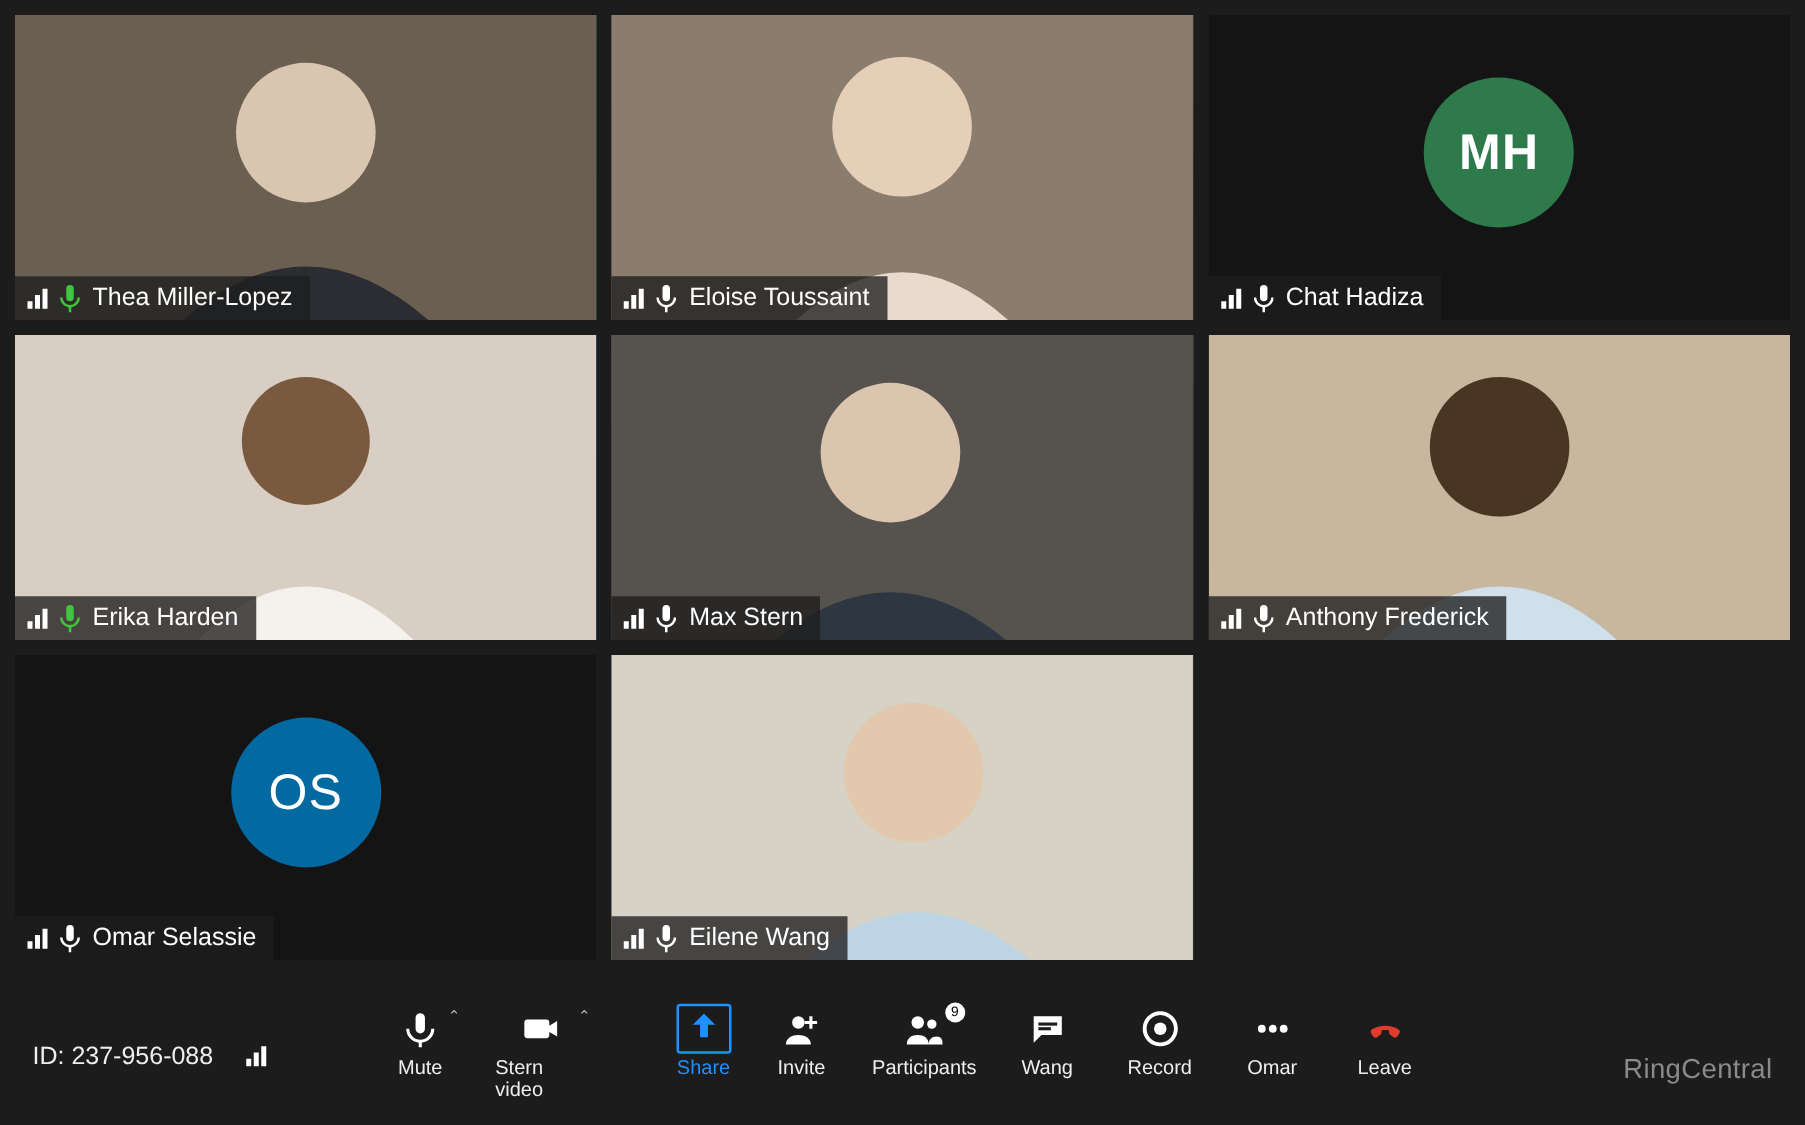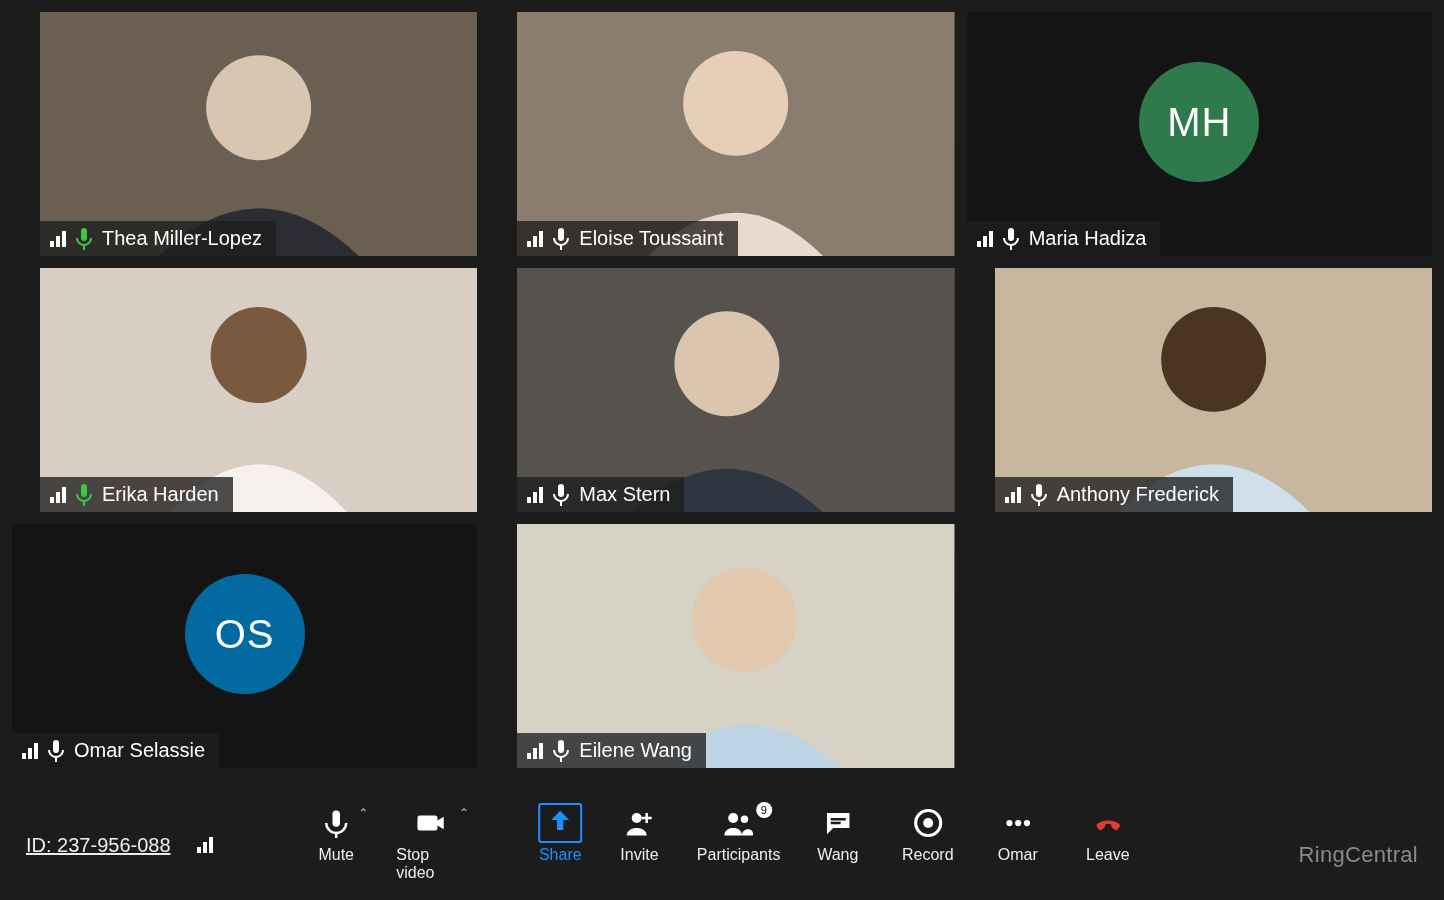--- a/index.html
+++ b/index.html
@@ -1,37 +1,37 @@
 <!DOCTYPE html>
 <html><head>
 <meta charset="utf-8">
 <style>
   * { box-sizing: border-box; margin: 0; padding: 0; }
   html, body { width: 1444px; height: 900px; background: #1c1c1c; font-family: "Helvetica Neue", Arial, sans-serif; overflow: hidden; color: #fff; }
   .grid { display: grid; grid-template-columns: repeat(3, 1fr); grid-template-rows: repeat(3, 1fr); gap: 12px; padding: 12px; height: 780px; }
   .tile { position: relative; background: #141414; overflow: hidden; }
-  .tile.video-on { background: linear-gradient(135deg,#5a5148,#3a342e); margin-left: 28px; }
+  .tile.video-on { background: linear-gradient(135deg,#5a5148,#3a342e); }
   .tile.border-green { outline: 2px solid #43c743; outline-offset: -2px; }
   .tile.border-blue  { outline: 3px solid #1e90d6; outline-offset: -3px; }
   .avatar { position: absolute; top: 50%; left: 50%; transform: translate(-50%,-60%); width: 120px; height: 120px; border-radius: 50%; display: flex; align-items: center; justify-content: center; font-size: 40px; font-weight: 400; letter-spacing: 1px; color: #fff; }
-  .avatar.green  { background: #2f7a4b; }
+  .avatar.green  { background: #2f7a4b; font-weight: bold; }
   .avatar.blue   { background: #128bd4; }
   .avatar.orange { background: #0369a1; }
   .video-placeholder { position:absolute; inset:0; display:flex; align-items:center; justify-content:center; }
   .video-placeholder svg { width:100%; height:100%; }
   .name-badge { position: absolute; left: 0; bottom: 0; display: flex; align-items: center; gap: 10px; padding: 6px 14px 6px 10px; background: rgba(30,30,30,0.78); font-size: 20px; font-weight: 400; }
   .name-badge .bars, .footer .bars { display: inline-flex; align-items: flex-end; gap: 2px; height: 16px; }
   .bars span { width: 4px; background: #fff; display:inline-block; }
   .bars span:nth-child(1){height:6px;} .bars span:nth-child(2){height:11px;} .bars span:nth-child(3){height:16px;}
   .mic-icon { display:inline-flex; }
   .mic-icon svg { width:16px; height:22px; }
   .mic-white path{ fill:#fff; } .mic-green path{ fill:#3fc63f; }
 
   .footer { position:absolute; left:0; right:0; bottom:0; height:110px; display:flex; align-items:center; padding:0 26px; }
-  .footer-left { display:flex; align-items:center; gap:26px; font-size:20px; color:#eee;text-decoration:underline; }
+  .footer-left { display:flex; align-items:center; gap:26px; font-size:20px; color:#eee; }
   .footer-center { position:absolute; left:50%; transform:translateX(-50%); display:flex; align-items:flex-start; gap:30px; }
   .footer-right { margin-left:auto; font-size:22px; color:#8a8a8a; font-weight:400; letter-spacing:0.3px;margin-top:20px; }
   .ctrl { display:flex; flex-direction:column; align-items:center; gap:8px; color:#eee; font-size:16px; cursor:pointer; min-width:60px; position:relative; }
   .ctrl.active .icon-slot, .ctrl.active span { color:#1e90ff;margin-left:44px; }
   .icon-slot { height:30px; display:flex; align-items:center; justify-content:center; }
   .icon-slot svg { width:30px; height:30px; fill:#fff; }
   .ctrl.active .icon-slot svg { fill:#1e90ff; stroke:#1e90ff; }
   .caret { position:absolute; top:-2px; right:-2px; font-size:12px; color:#bbb; }
   .badge-count { position:absolute; top:-6px; right:6px; background:#fff; color:#000; font-size:11px; border-radius:50%; width:16px; height:16px; display:flex; align-items:center; justify-content:center; }
   .leave-icon svg path { fill:#e03c2e; }
@@ -97,21 +97,21 @@
       <span class="bars">
           <span></span>
           <span></span>
           <span></span>
         </span>
       <span class="mic-icon mic-white">
           <svg viewBox="0 0 16 22">
             <path d="M8 0a3 3 0 0 1 3 3v7a3 3 0 0 1-6 0V3a3 3 0 0 1 3-3zM2 10a6 6 0 0 0 12 0h2a8 8 0 0 1-7 7.9V22H7v-4.1A8 8 0 0 1 0 10z"></path>
           </svg>
         </span>
-      <span>Maria Hadiza</span>
+      <span>Chat Hadiza</span>
     </div>
   </div>
 
   <div class="tile video-on border-blue">
     <div class="video-placeholder">
       <svg viewBox="0 0 100 60" preserveAspectRatio="xMidYMid slice">
           <rect width="100" height="60" fill="#d8cec4"></rect>
           <circle cx="50" cy="22" r="11" fill="#7a5a3e"></circle>
           <path d="M28 60 Q50 34 72 60 Z" fill="#f5f1ec"></path>
         </svg>
@@ -240,21 +240,21 @@
         </div>
       <span>Mute</span>
     </div>
     <div class="ctrl">
       <span class="caret">⌃</span>
       <div class="icon-slot">
           <svg viewBox="0 0 24 24">
             <path d="M3 6h12a2 2 0 0 1 2 2v2l5-3v10l-5-3v2a2 2 0 0 1-2 2H3a2 2 0 0 1-2-2V8a2 2 0 0 1 2-2z"></path>
           </svg>
         </div>
-      <span>Stop video</span>
+      <span>Stern video</span>
     </div>
     <div class="ctrl active">
       <div class="icon-slot">
         <div class="share-box">
             <svg viewBox="0 0 24 24" width="18" height="18">
               <path fill="#1e90ff" d="M12 3l6 6h-4v8h-4V9H6z"></path>
             </svg>
           </div>
       </div>
       <span>Share</span>

